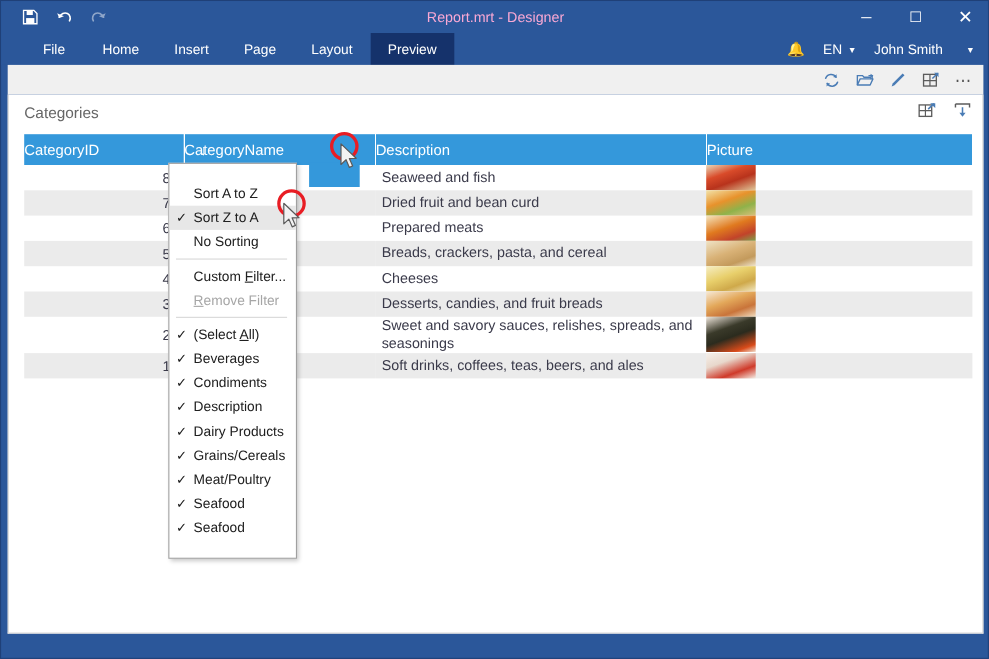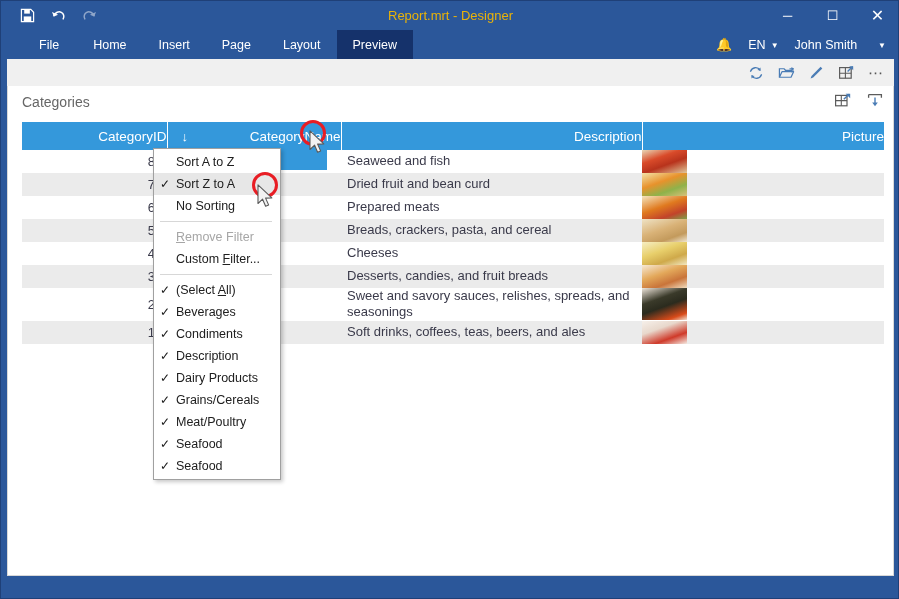--- a/index.html
+++ b/index.html
@@ -28,21 +28,21 @@
   .qat-icon {
     width: 20px; height: 20px;
     display: flex; align-items: center; justify-content: center;
     color: #ffffff;
   }
   .qat-icon.disabled { color: #8fa6c9; }
   .title-text {
     position: absolute; left: 0; right: 0; top: 0;
     height: 29px; line-height: 29px;
     text-align: center;
-    color: #eab308; font-size: 13px;
+    color: #f9a8d4; font-size: 13px;
     pointer-events: none;
   }
   .wincontrols {
     position: absolute; right: 0; top: 0;
     height: 29px; display: flex; align-items: center;
   }
   .wc-btn {
     width: 45px; height: 29px;
     display: flex; align-items: center; justify-content: center;
     color: #ffffff; font-size: 13px;
@@ -121,21 +121,21 @@
     border-collapse: collapse;
     table-layout: fixed;
   }
   .grid th {
     background: #3498db;
     color: #ffffff;
     font-weight: normal;
     font-size: 13.5px;
     height: 28px;
     border-right: 1px solid #ffffff;
-    text-align: right;
+    text-align: left;
     position: relative;
   }
   .grid th:last-child { border-right: none; }
   .grid td {
     height: 23px;
     font-size: 13px;
     color: #3a3a4a;
     padding: 0 6px;
     vertical-align: middle;
     border: none;
@@ -157,26 +157,26 @@
 
   .thumb {
     display: block;
     width: 45px; height: 100%;
     margin-left: 0;
   }
 
   
   .menu {
     position: absolute; left: 159px; top: 148px;
-    width: 128px;
+    width: 117px;
     background: #ffffff;
     border: 1px solid #a0a0a0;
     box-shadow: 2px 2px 4px rgba(0,0,0,0.22);
     z-index: 40;
-    padding: 2px 0;
+    padding: 16px 0;
   }
   .mi {
     height: 22px;
     display: flex; align-items: center;
     font-size: 12.5px;
     color: #202020;
     padding-left: 0;
     position: relative;
   }
   .mi .chk {
@@ -436,27 +436,27 @@
         <span class="chk">✓</span>
         <span class="lbl">Sort Z to A</span>
       </div>
       <div class="mi">
         <span class="chk"></span>
         <span class="lbl">No Sorting</span>
       </div>
 
       <div class="msep"></div>
 
+      <div class="mi">
+        <span class="chk"></span>
+        <span class="lbl">Custom <u>F</u>ilter...</span>
+      </div>
       <div class="mi disabled">
         <span class="chk"></span>
         <span class="lbl"><u>R</u>emove Filter</span>
-      </div>
-      <div class="mi">
-        <span class="chk"></span>
-        <span class="lbl">Custom <u>F</u>ilter...</span>
       </div>
 
       <div class="msep"></div>
 
       <div class="mi">
         <span class="chk">✓</span>
         <span class="lbl">(Select <u>A</u>ll)</span>
       </div>
       <div id="value-items">
           <div class="mi">

